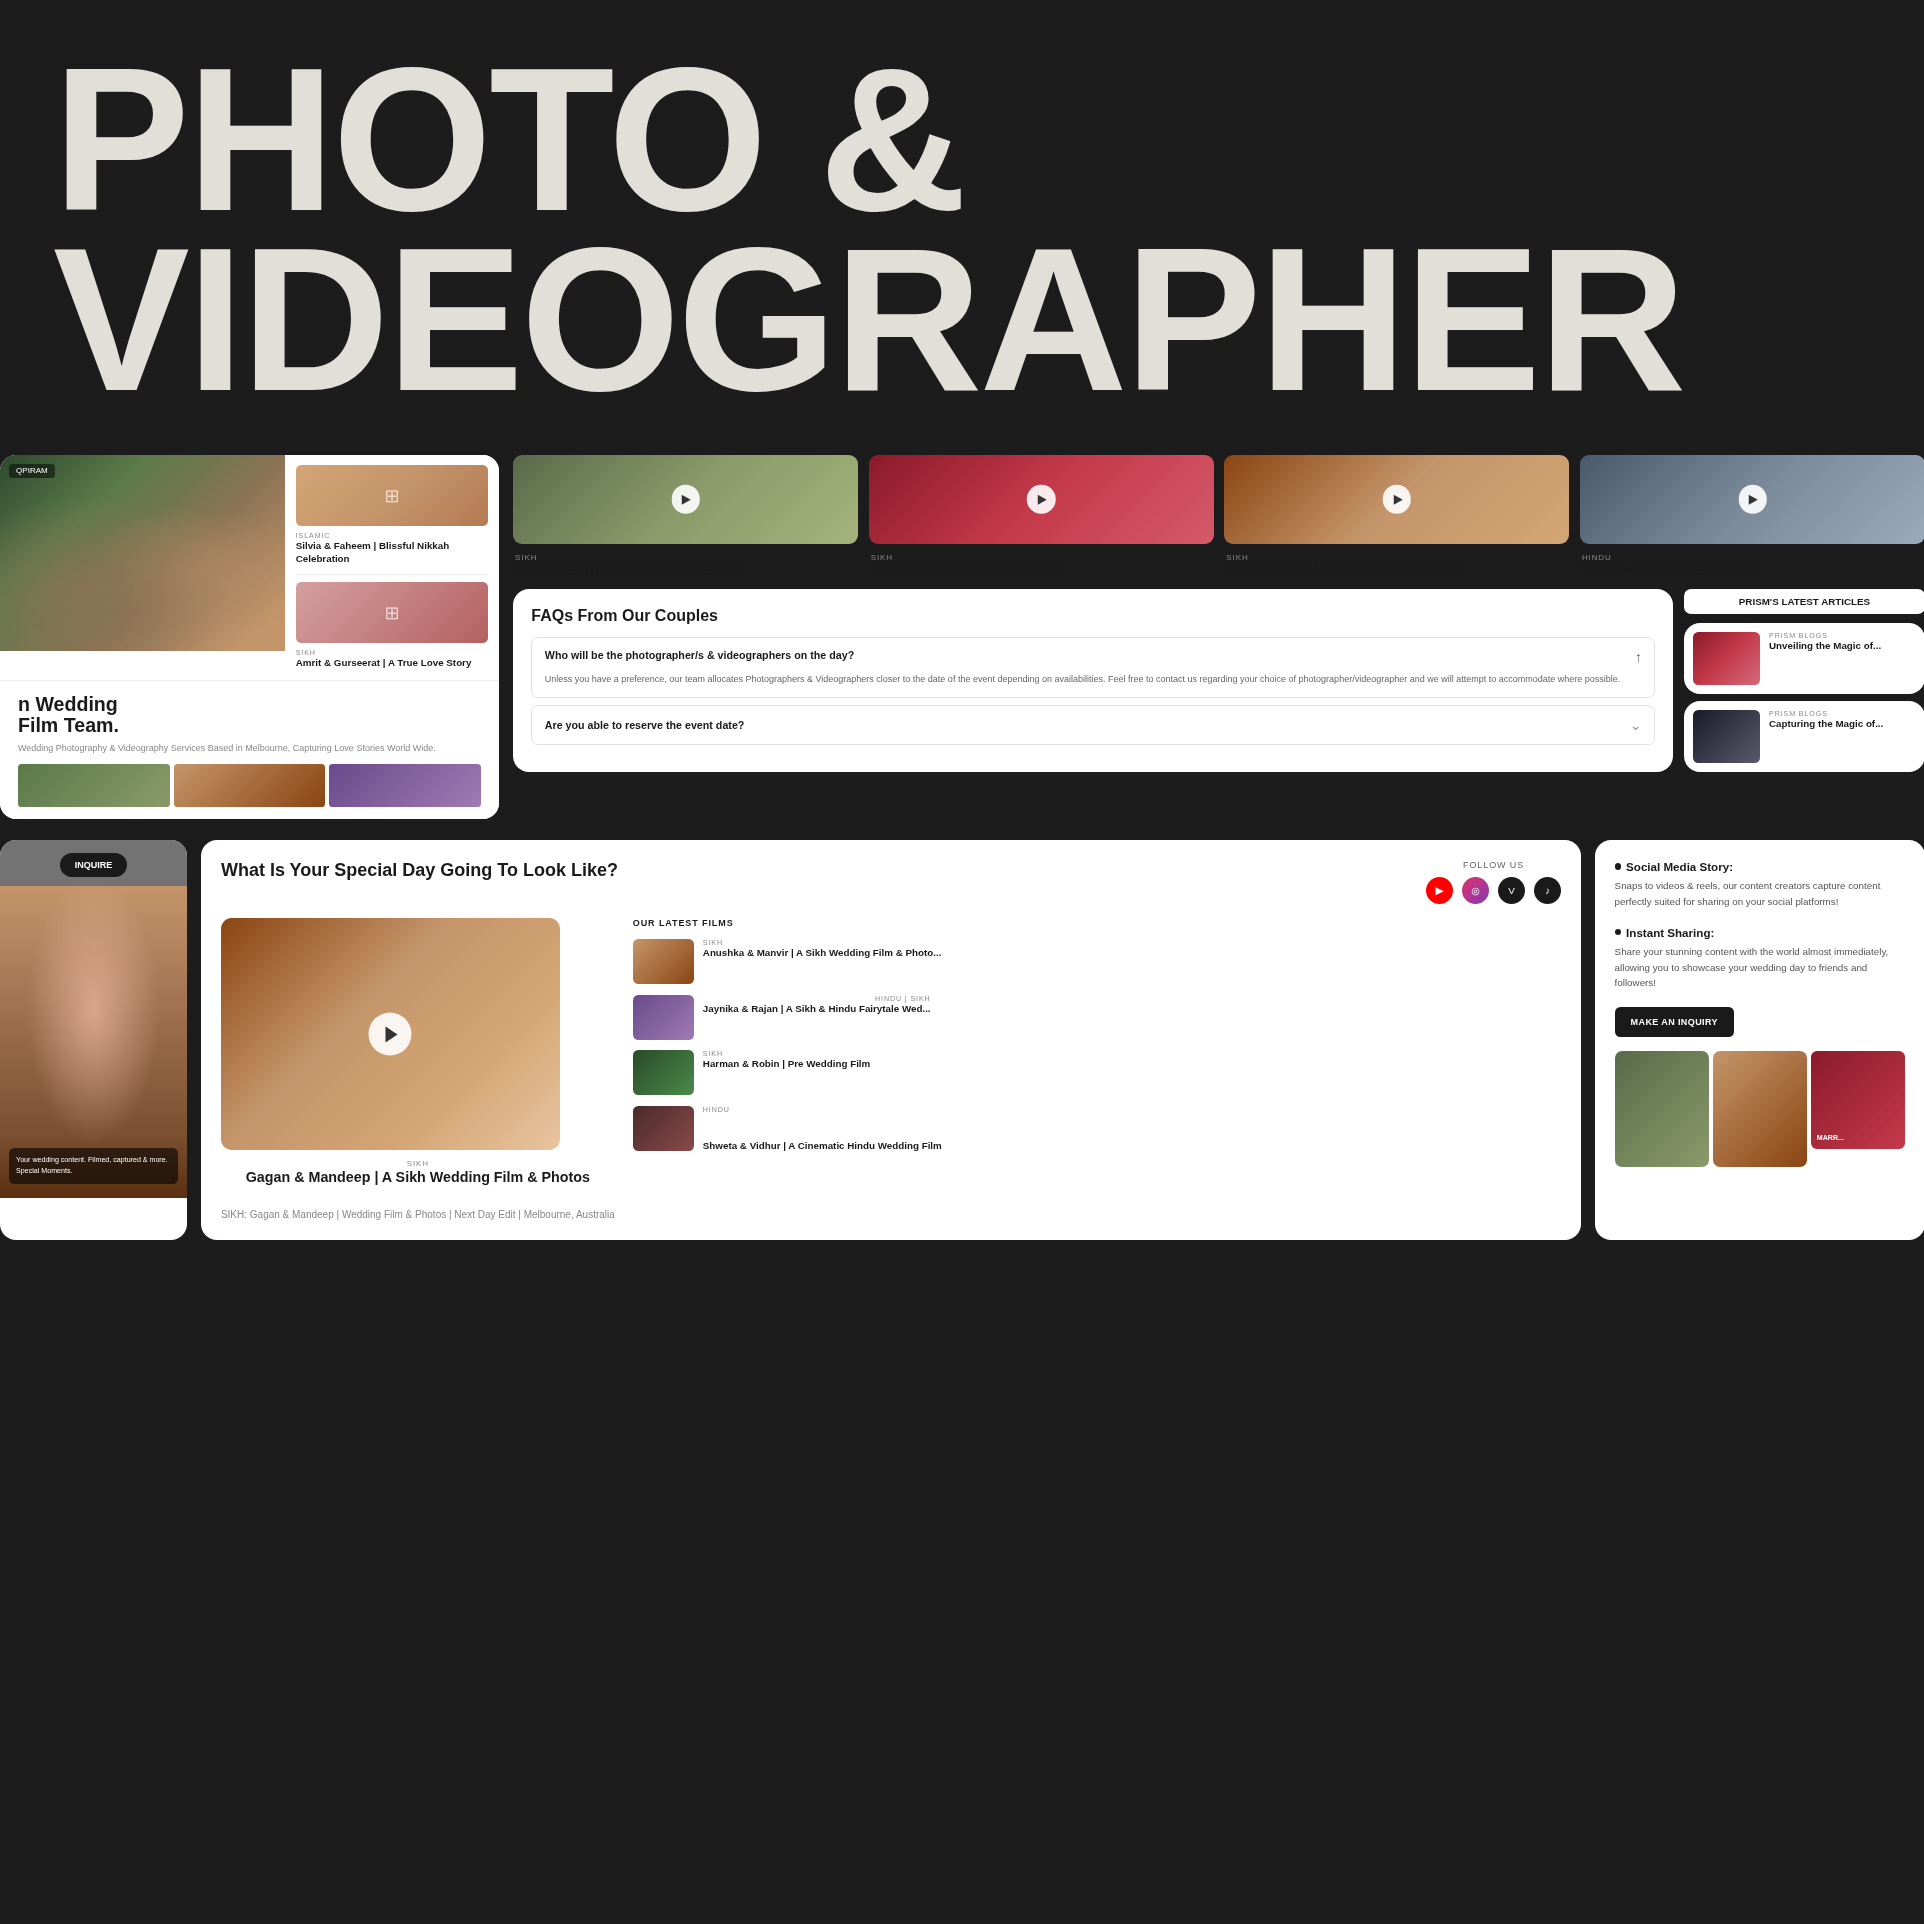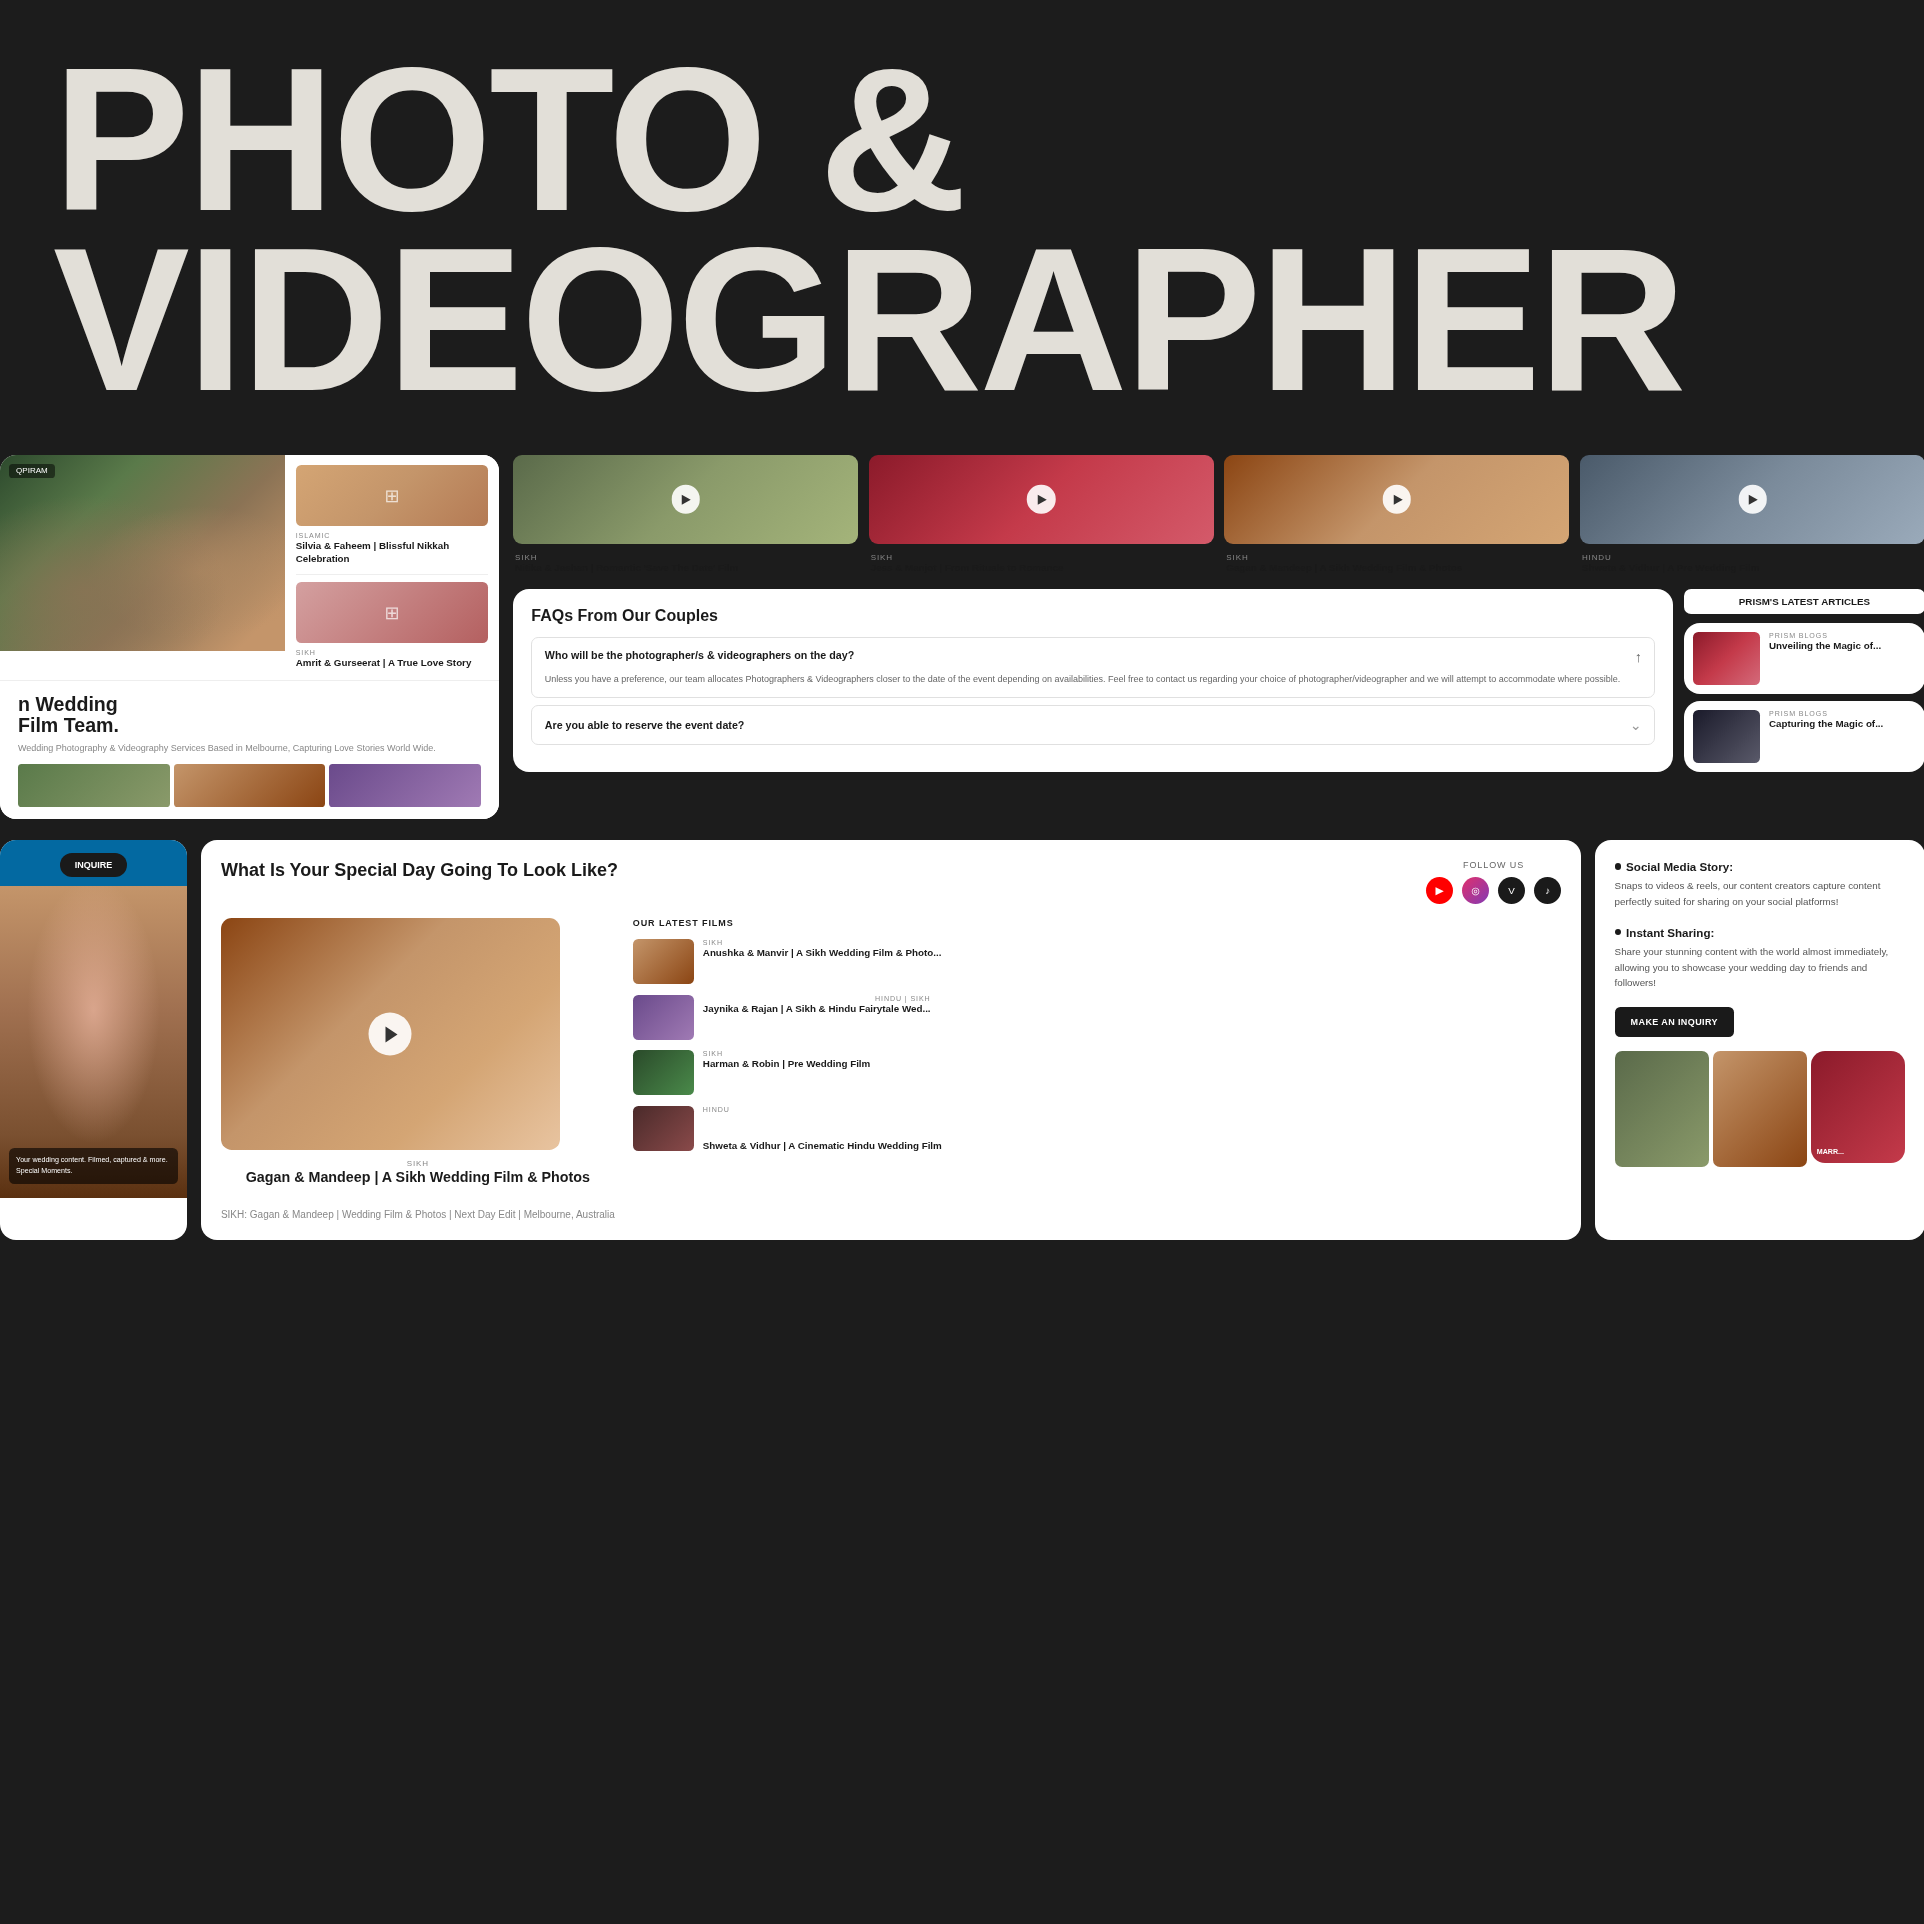--- a/index.html
+++ b/index.html
@@ -237,21 +237,21 @@
           </div>
         </div>
 
       </div>
     </div>
   </div>
 
   <div style="display:flex; gap:14.3px; padding:0; background:#1c1c1c;">
 
     <div class="rounded-card" style="width:187px;flex-shrink:0;padding:0;overflow:hidden;">
-      <div style="text-align:center;padding:12.5px 14.3px 9px;background:#0369a1;">
+      <div style="text-align:center;padding:12.5px 14.3px 9px;background:#737373;">
         <div style="background:#1a1a1a;color:white;font-size:9px;font-weight:700;padding:7.1px 14.3px;border-radius:18px;display:inline-block;">INQUIRE</div>
       </div>
       <div style="width:100%;height:312px;position:relative;overflow:hidden;">
         <div class="bride-scene" style="width:100%;height:100%;"></div>
         <div style="position:absolute;bottom:14.3px;left:9px;right:9px;background:rgba(0,0,0,0.6);color:white;font-size:7.1px;padding:7.1px;border-radius:5.3px;line-height:1.5;">Your wedding content. Filmed, captured &amp; more. Special Moments.</div>
       </div>
     </div>
 
     <div class="rounded-card" style="flex:1;padding:19.6px;">
       <div style="display:flex;justify-content:space-between;align-items:flex-start;margin-bottom:14.3px;">
@@ -343,21 +343,21 @@
         <div style="background:#1a1a1a;color:white;font-size:9px;font-weight:700;padding:9.8px 16px;border-radius:5.3px;display:inline-block;letter-spacing:0.4px;cursor:pointer;">MAKE AN INQUIRY</div>
       </div>
 
       <div style="display:flex;gap:4.5px;margin-top:7.1px;">
         <div style="flex:1;height:116px;border-radius:7.1px;overflow:hidden;">
           <div style="width:100%;height:100%;background:linear-gradient(135deg,#5a6a4a,#8a9a6a);"></div>
         </div>
         <div style="flex:1;height:116px;border-radius:7.1px;overflow:hidden;">
           <div style="width:100%;height:100%;background:linear-gradient(135deg,#c4956a,#8B4513);"></div>
         </div>
-        <div style="flex:1;height:112px;border-radius:14px;overflow:hidden;position:relative;">
+        <div style="flex:1;height:98px;border-radius:6px;overflow:hidden;position:relative;">
           <div style="width:100%;height:100%;background:linear-gradient(135deg,#8B1a2a,#c43a4a);"></div>
           <div style="position:absolute;bottom:7.1px;left:5.3px;color:white;font-size:7.1px;font-weight:700;">MARR...</div>
         </div>
       </div>
 
     </div>
 
   </div>
 
 </div>

